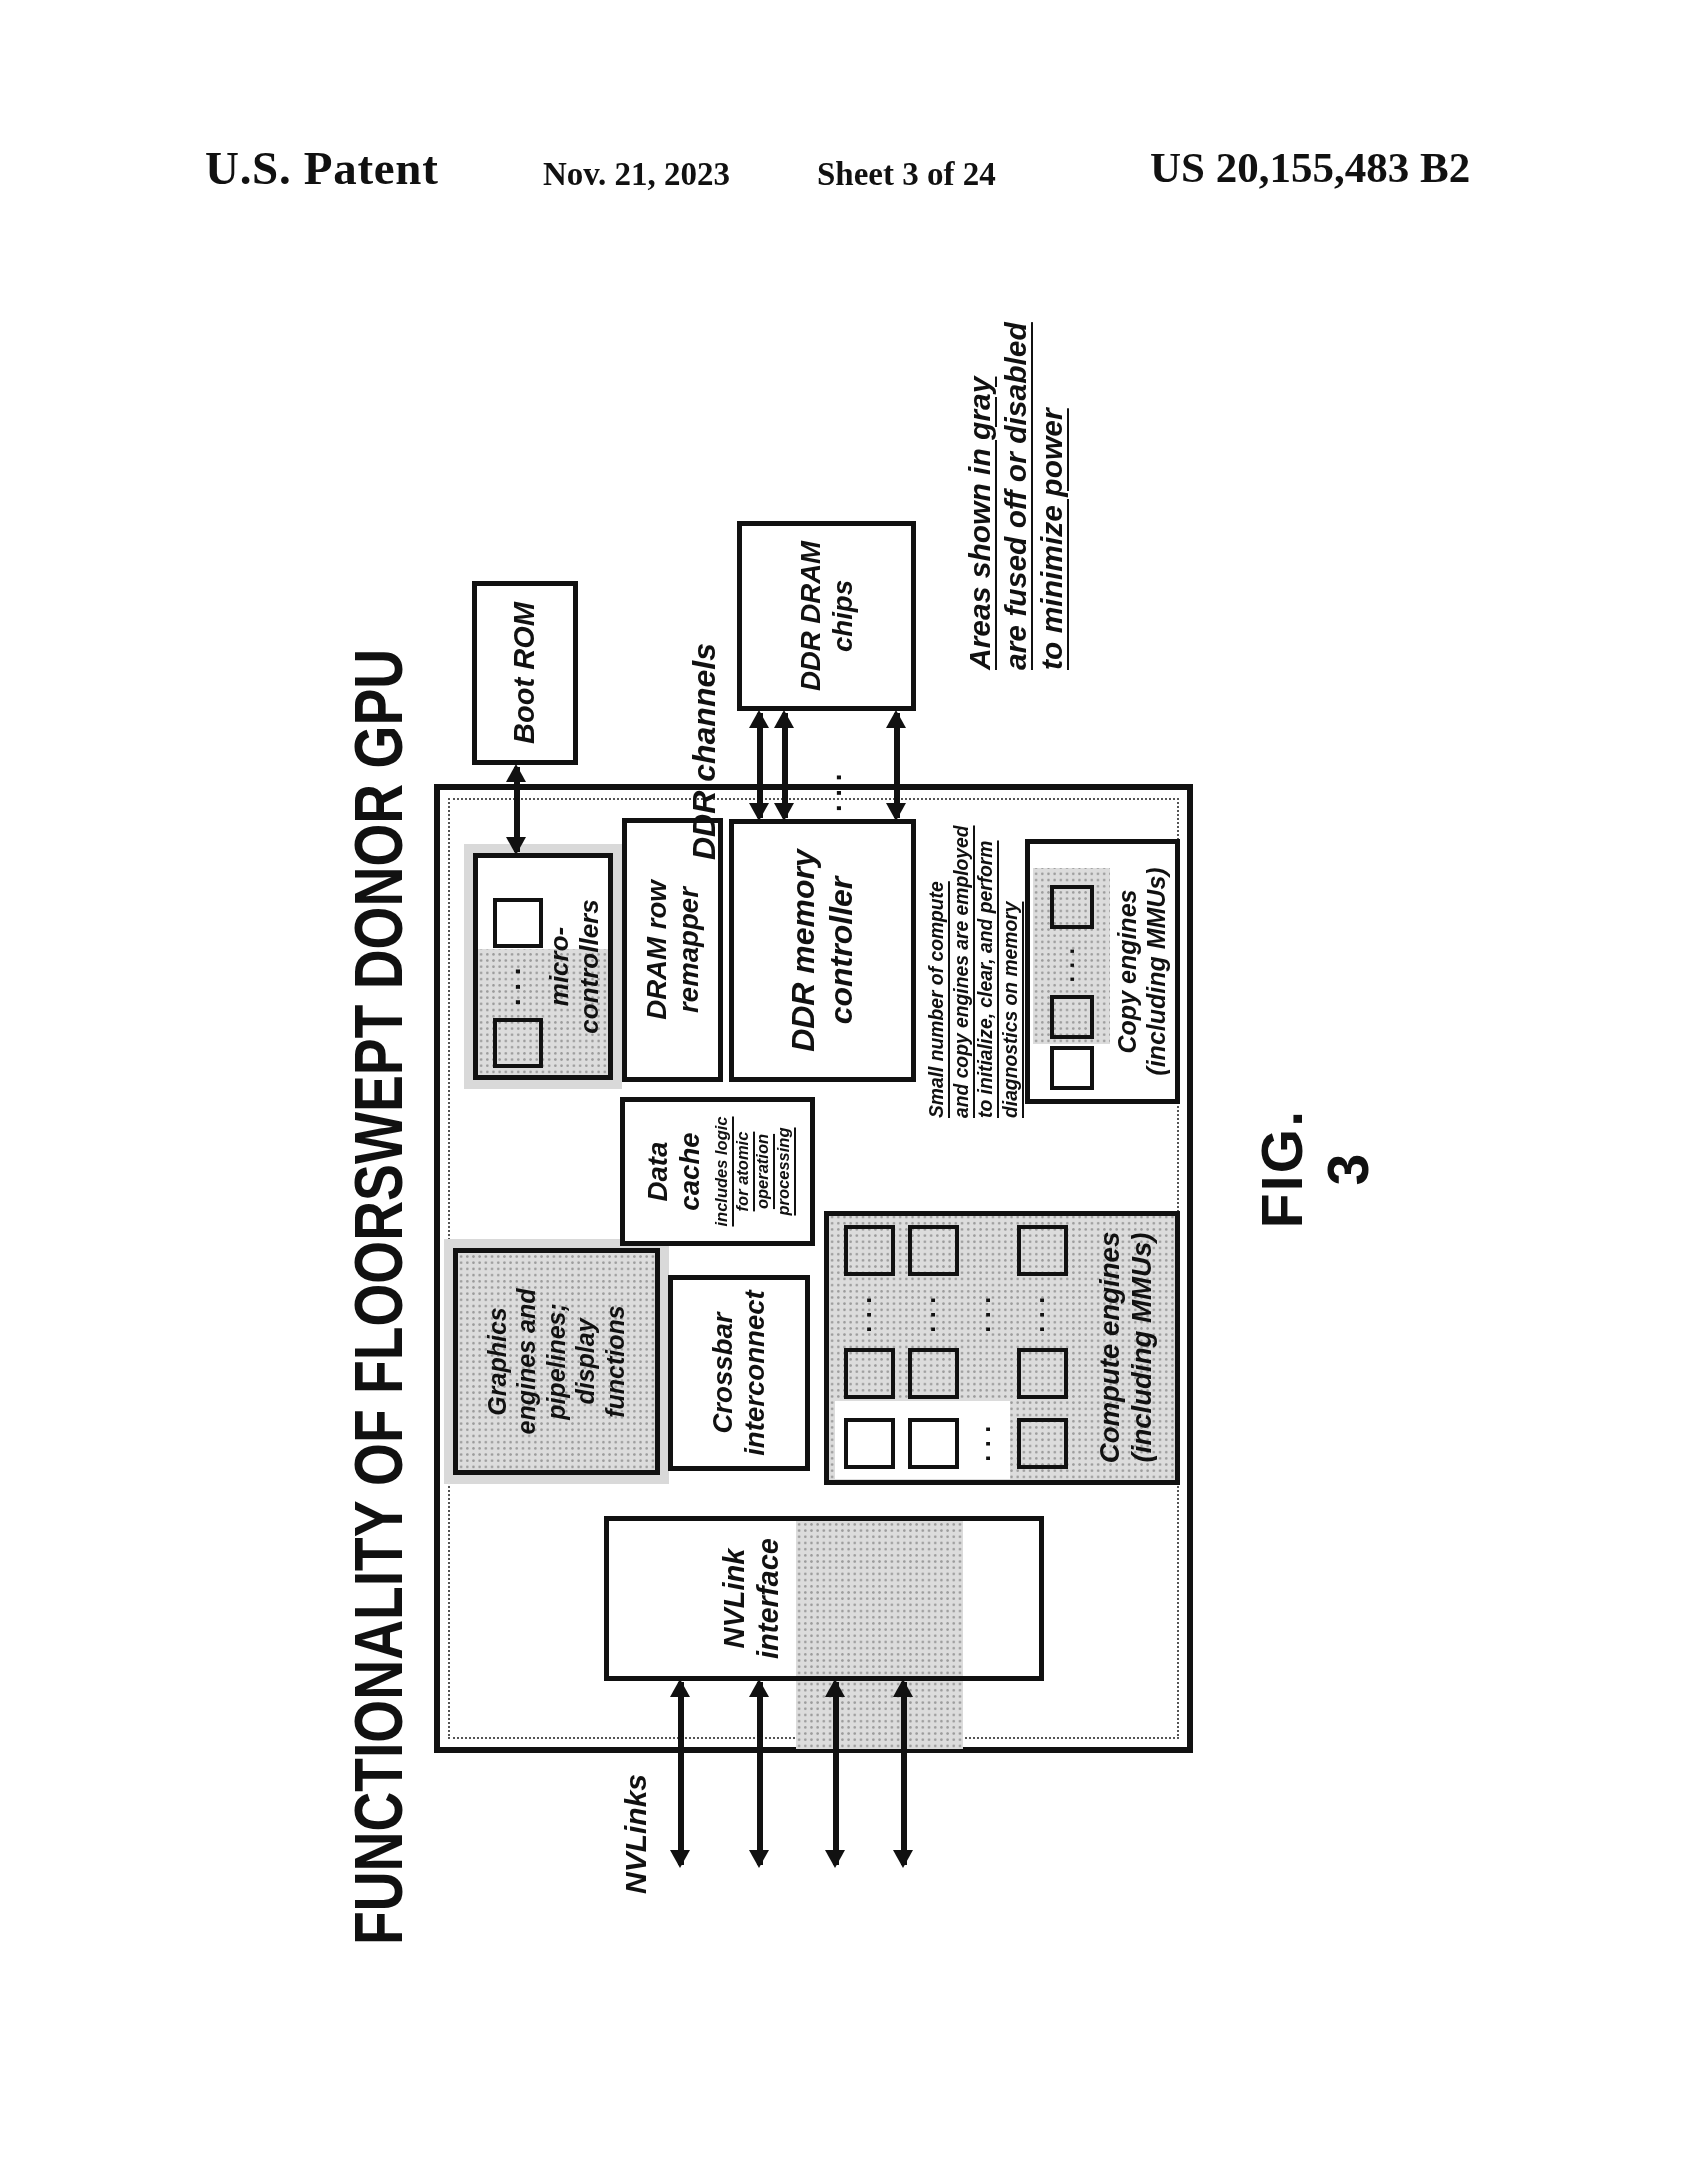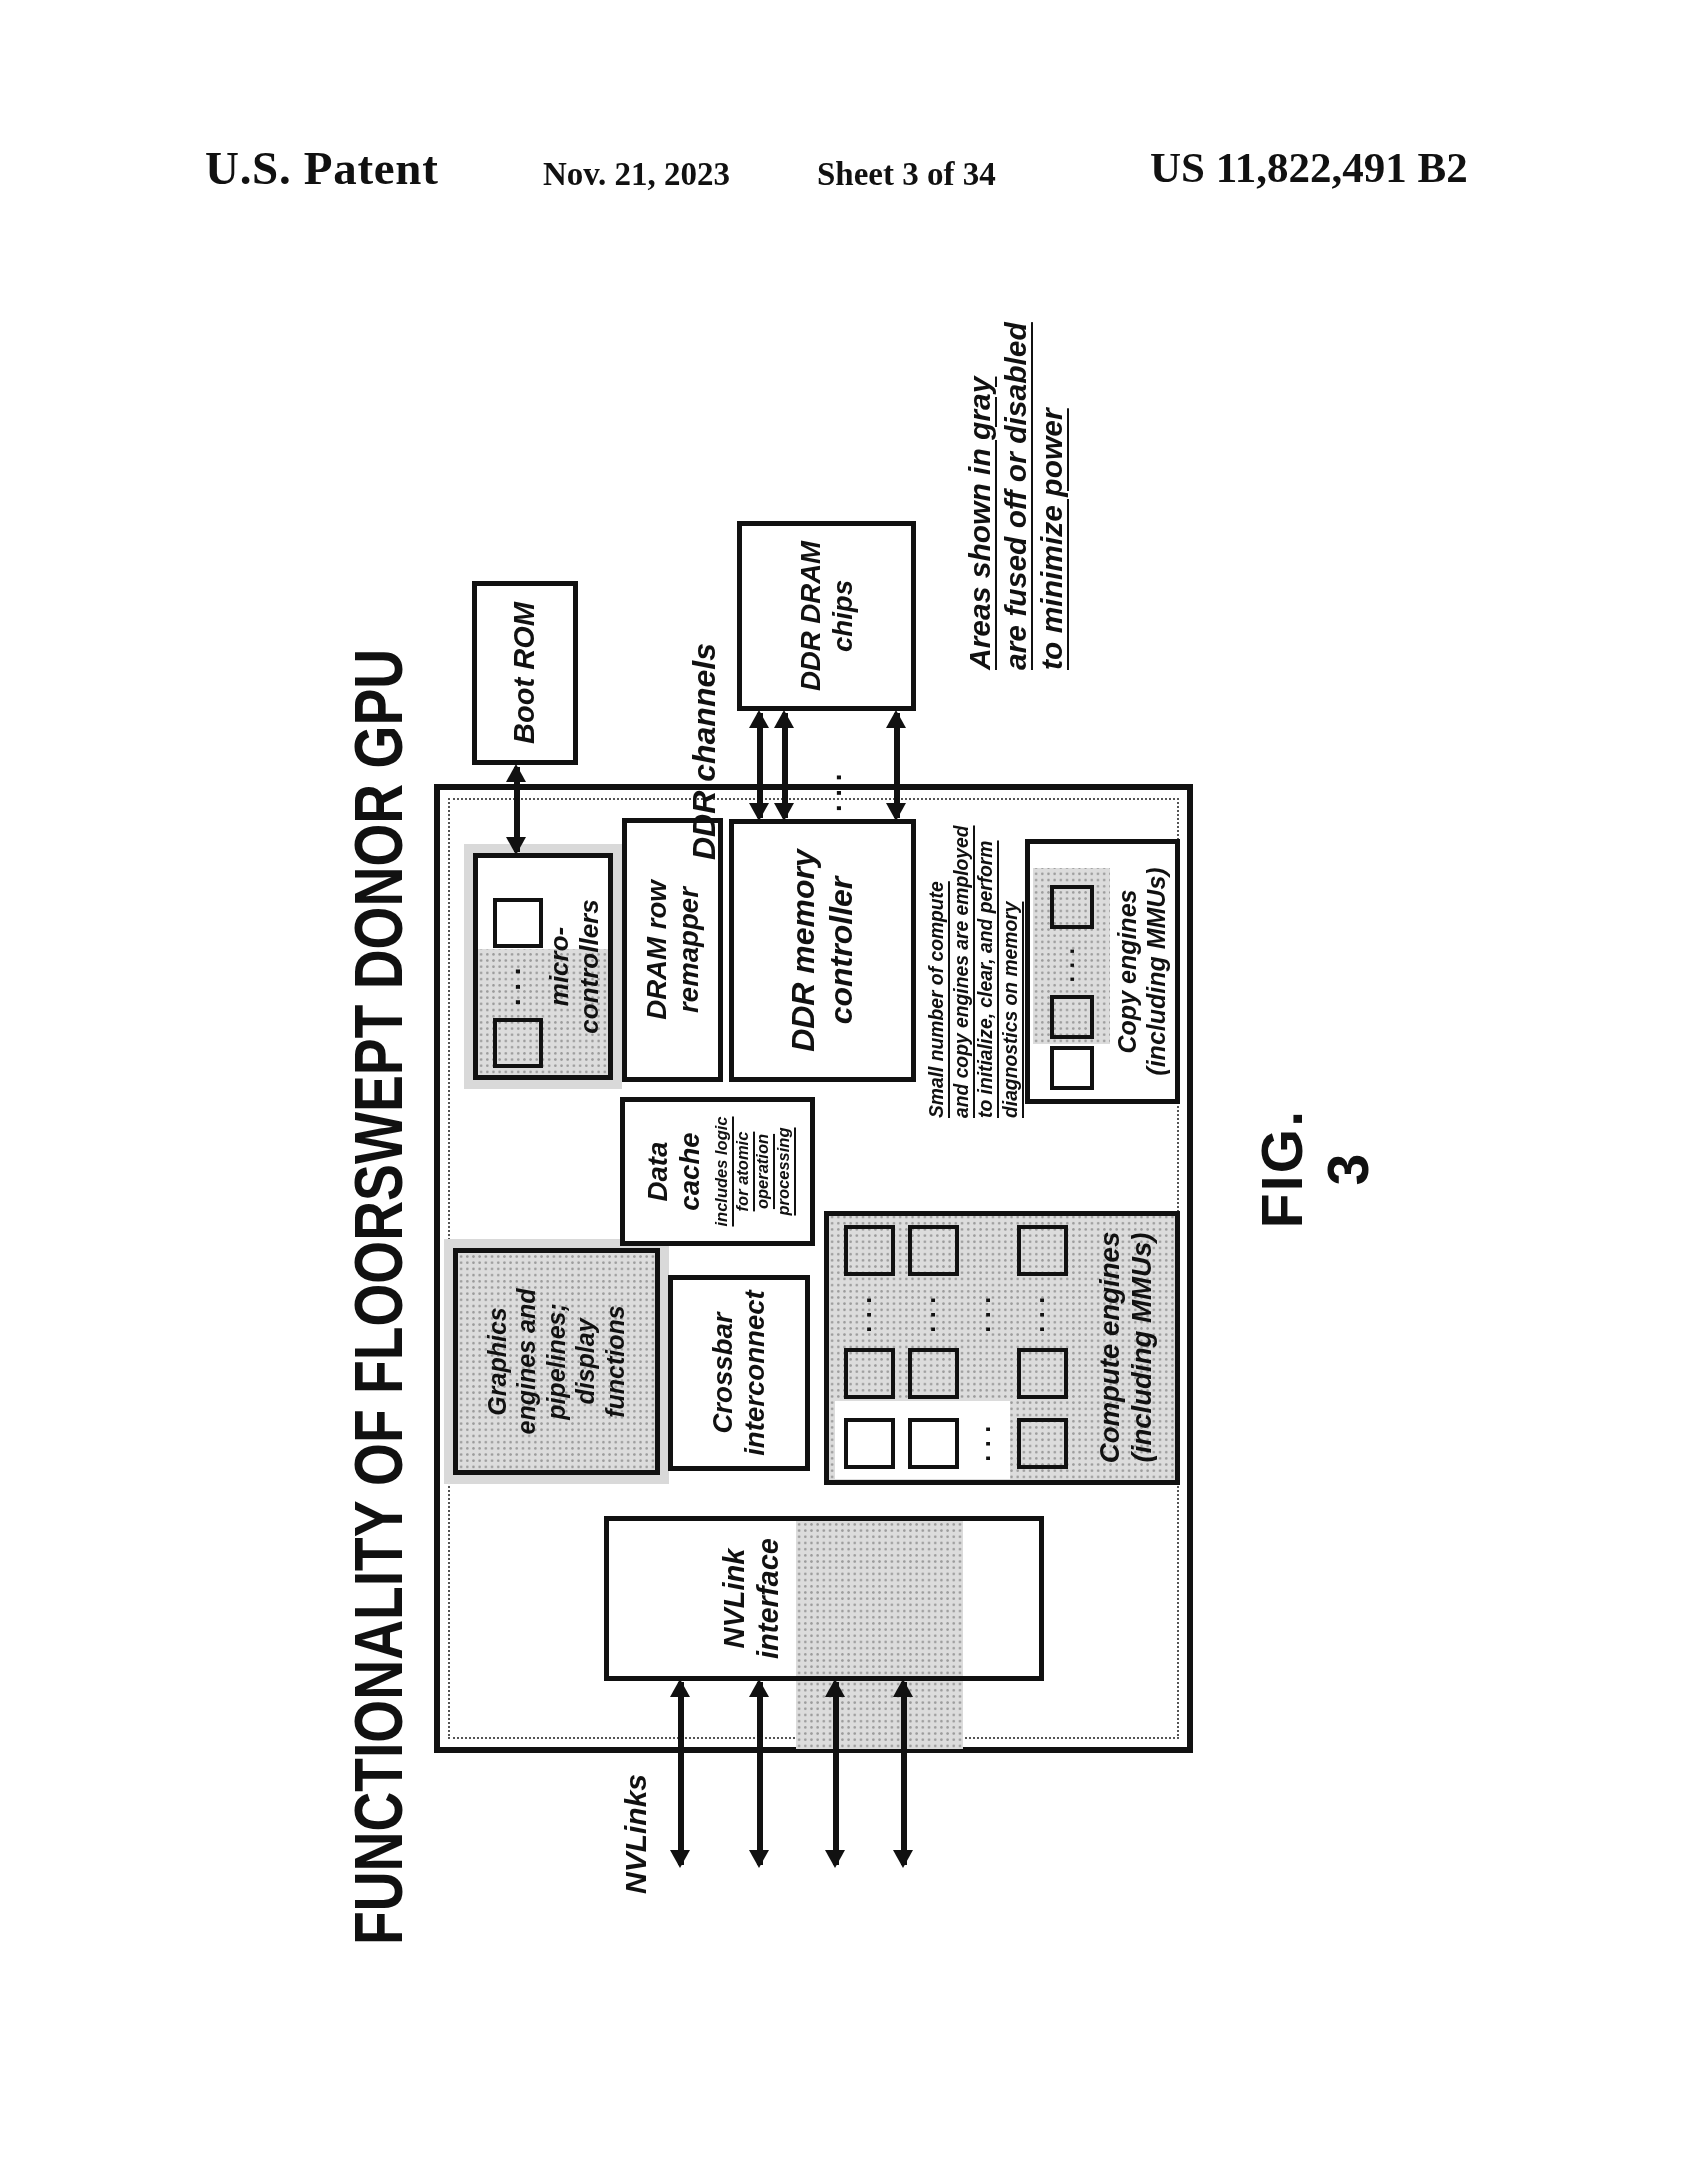--- a/index.html
+++ b/index.html
@@ -44,22 +44,22 @@
   .sidelbl{position:absolute;font-style:italic;font-weight:bold;white-space:nowrap;}
 </style>
 </head>
 <body>
 
 <div class="page">
 
   <div class="hdr">
     <span class="h-us">U.S. Patent</span>
     <span class="h-date">Nov. 21, 2023</span>
-    <span class="h-sheet">Sheet 3 of 34</span>
-    <span class="h-pub">US 11,822,491 B2</span>
+    <span class="h-sheet">Sheet 3 of 24</span>
+    <span class="h-pub">US 20,155,483 B2</span>
   </div>
 
   <div class="scene">
 
     <div class="fig-title">FUNCTIONALITY OF FLOORSWEPT DONOR GPU</div>
 
     <div class="box gpu" style="left:430px;top:434px;width:969px;height:759px;">
       <div class="gpu-in"></div>
     </div>
 

